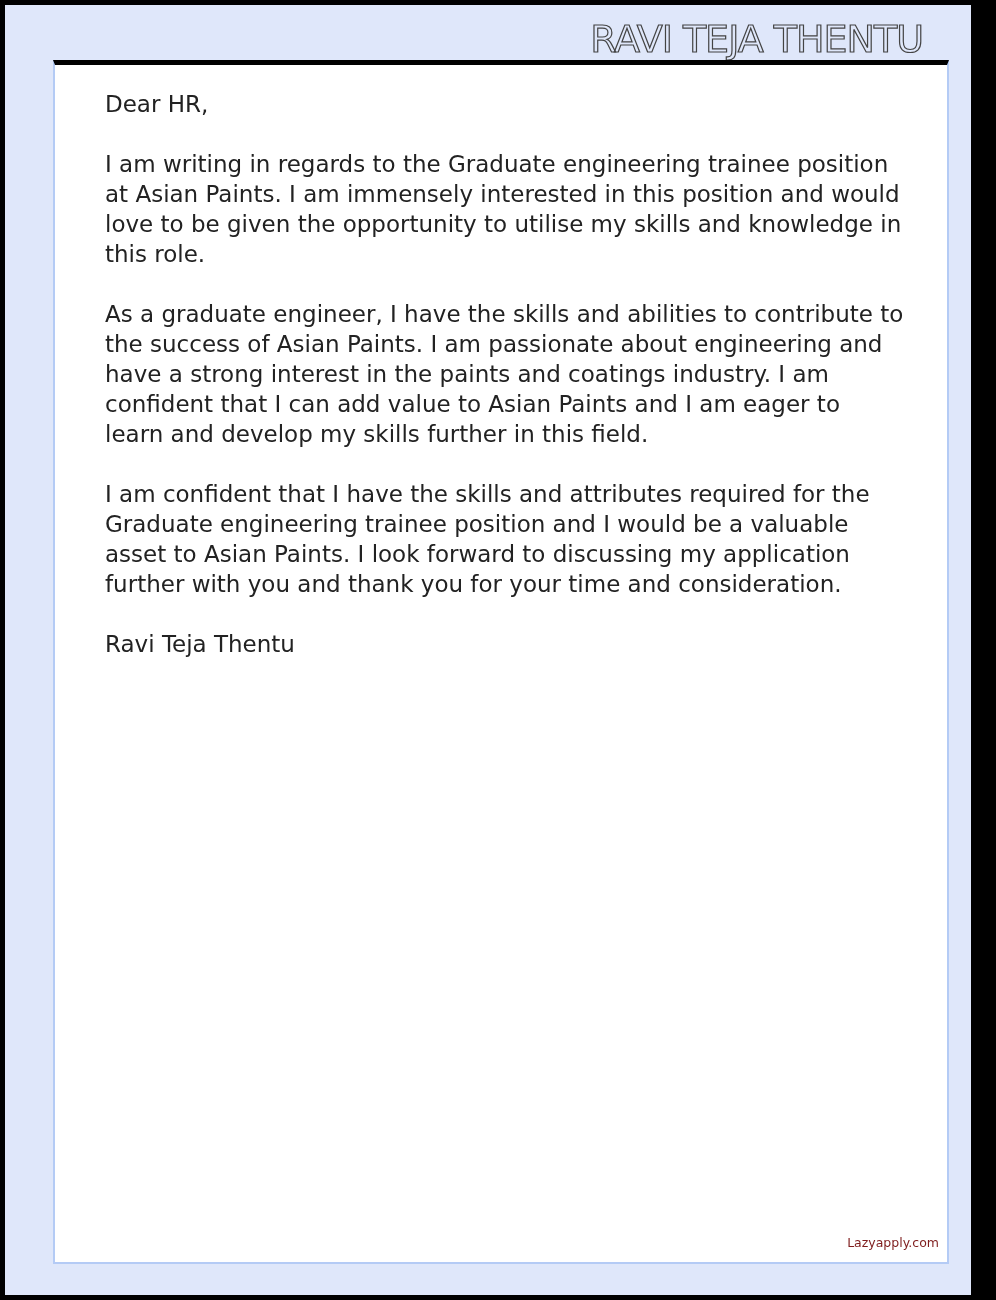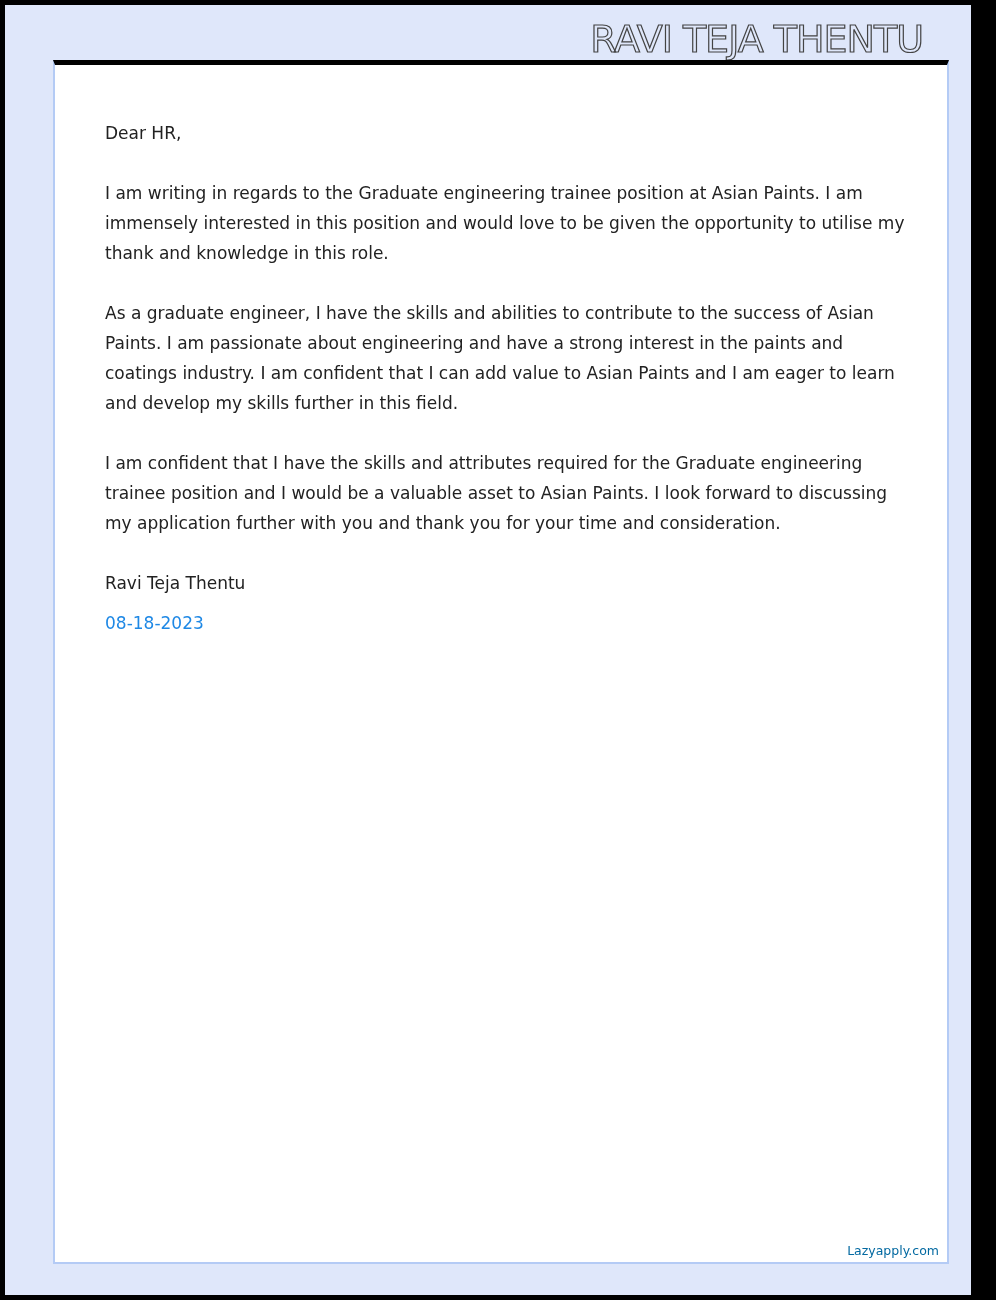--- a/index.html
+++ b/index.html
@@ -43,55 +43,54 @@
       background: #ffffff;
       border-left: 2px solid #b4cbf5;
       border-right: 2px solid #b4cbf5;
       border-bottom: 2px solid #b4cbf5;
       border-top: 5px solid #000000;
       box-sizing: border-box;
     }
     .letter {
       position: absolute;
       left: 50px;
-      top: 53px;
+      top: 24px;
       width: 800px;
-      font-size: 17px;
+      font-size: 23px;
       line-height: 30px;
       color: #222222;
     }
     .letter p {
       margin: 0 0 30px 0;
     }
     .letter p.signature {
       margin-bottom: 10px;
     }
     .letter .date {
       color: #1e88e5;
       margin: 0;
     }
     .footer-credit {
       position: absolute;
       right: 8px;
-      bottom: 4px;
+      bottom: 12px;
       font-size: 12.5px;
-      color: #0369a1;
+      color: #7f1d1d;
     }
   </style>
 </head>
 <body>
 
 <div class="frame">
   <div class="name-header">RAVI TEJA THENTU</div>
 
   <div class="page">
     <div class="letter">
       <p>Dear HR,</p>
-      <p>I am writing in regards to the Graduate engineering trainee position at Asian Paints. I am immensely interested in this position and would love to be given the opportunity to utilise my thank and knowledge in this role.</p>
+      <p>I am writing in regards to the Graduate engineering trainee position at Asian Paints. I am immensely interested in this position and would love to be given the opportunity to utilise my skills and knowledge in this role.</p>
       <p>As a graduate engineer, I have the skills and abilities to contribute to the success of Asian Paints. I am passionate about engineering and have a strong interest in the paints and coatings industry. I am confident that I can add value to Asian Paints and I am eager to learn and develop my skills further in this field.</p>
       <p>I am confident that I have the skills and attributes required for the Graduate engineering trainee position and I would be a valuable asset to Asian Paints. I look forward to discussing my application further with you and thank you for your time and consideration.</p>
       <p class="signature">Ravi Teja Thentu</p>
-      <p class="date">08-18-2023</p>
     </div>
 
     <div class="footer-credit">Lazyapply.com</div>
   </div>
 </div>
 
 </body></html>

